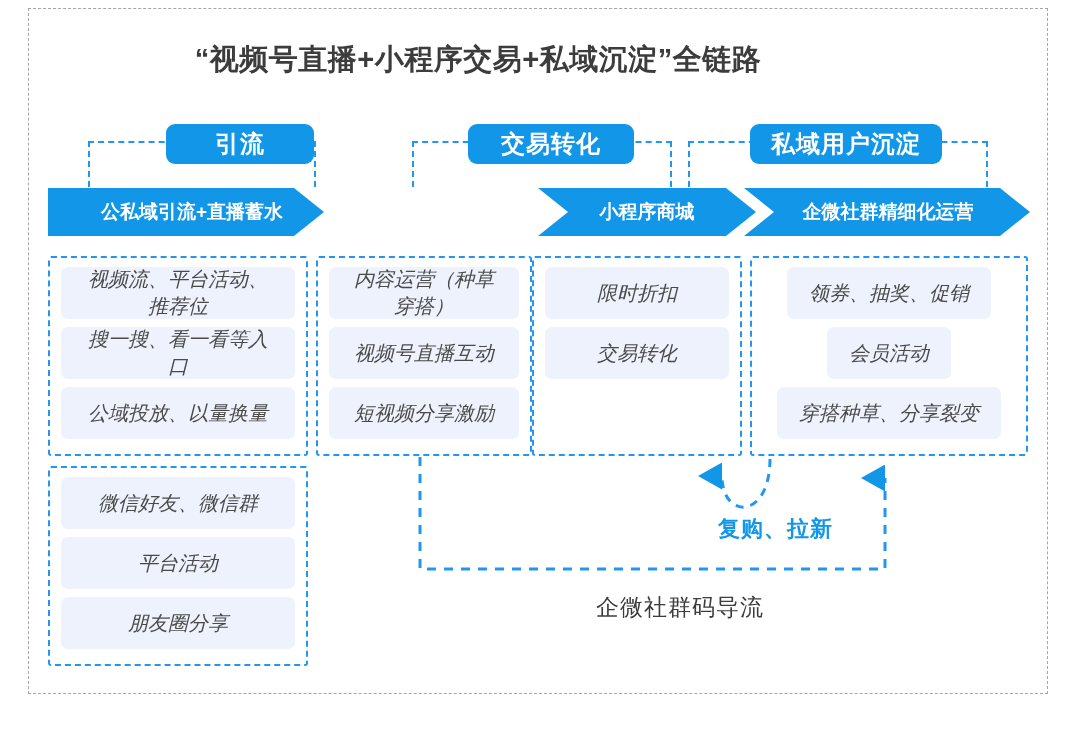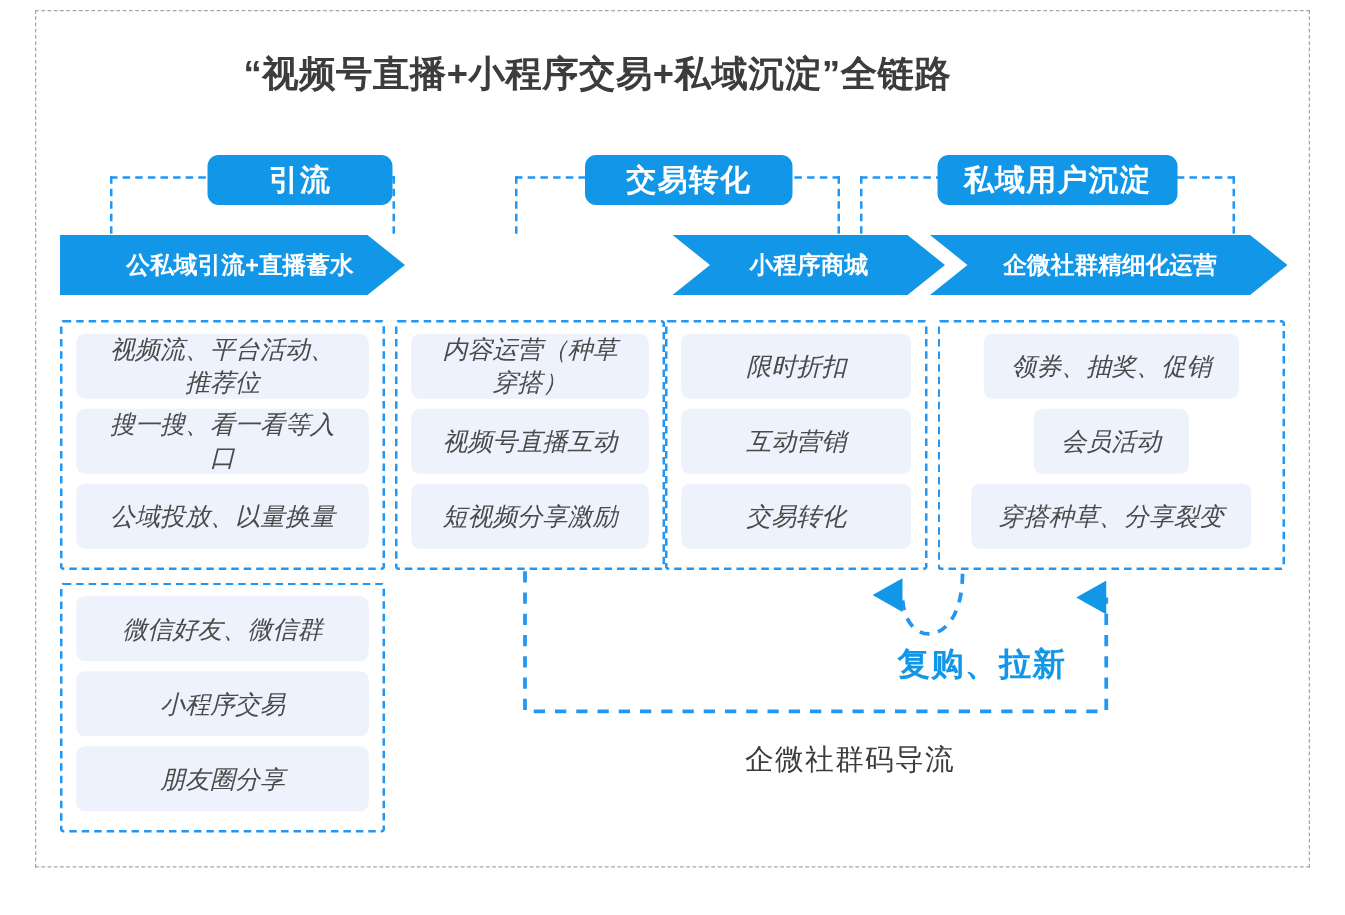--- a/index.html
+++ b/index.html
@@ -158,21 +158,21 @@
     width: 1076px;
     height: 732px;
     z-index: 5;
     pointer-events: none;
   }
 
   .loop-label {
     position: absolute;
     left: 718px;
     top: 514px;
-    font-size: 26px;
+    font-size: 22px;
     font-weight: bold;
     color: #1296e8;
     letter-spacing: 1px;
     z-index: 7;
   }
   .bottom-label {
     position: absolute;
     left: 520px;
     top: 592px;
     width: 320px;
@@ -214,33 +214,32 @@
   </div>
 
   <div class="group-box" id="group-0a">
     <div class="item-pill">视频流、平台活动、推荐位</div>
     <div class="item-pill">搜一搜、看一看等入口</div>
     <div class="item-pill">公域投放、以量换量</div>
   </div>
 
   <div class="group-box" id="group-0b">
     <div class="item-pill">微信好友、微信群</div>
-    <div class="item-pill">小程序交易</div>
+    <div class="item-pill">平台活动</div>
     <div class="item-pill">朋友圈分享</div>
   </div>
 
   <div class="group-box" id="group-1">
     <div class="item-pill">内容运营（种草穿搭）</div>
     <div class="item-pill">视频号直播互动</div>
     <div class="item-pill">短视频分享激励</div>
   </div>
 
   <div class="group-box" id="group-2">
     <div class="item-pill">限时折扣</div>
-    <div class="item-pill">互动营销</div>
     <div class="item-pill">交易转化</div>
   </div>
 
   <div class="group-box" id="group-3">
     <div class="item-pill">领券、抽奖、促销</div>
     <div class="item-pill">会员活动</div>
     <div class="item-pill">穿搭种草、分享裂变</div>
   </div>
 
   <svg id="overlay" viewBox="0 0 1076 732">

